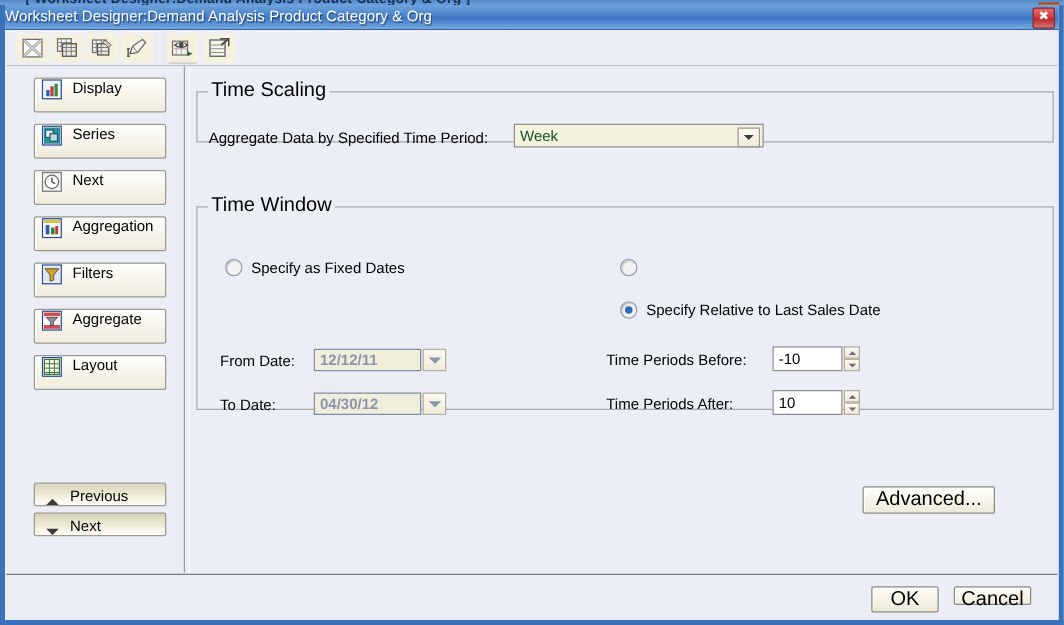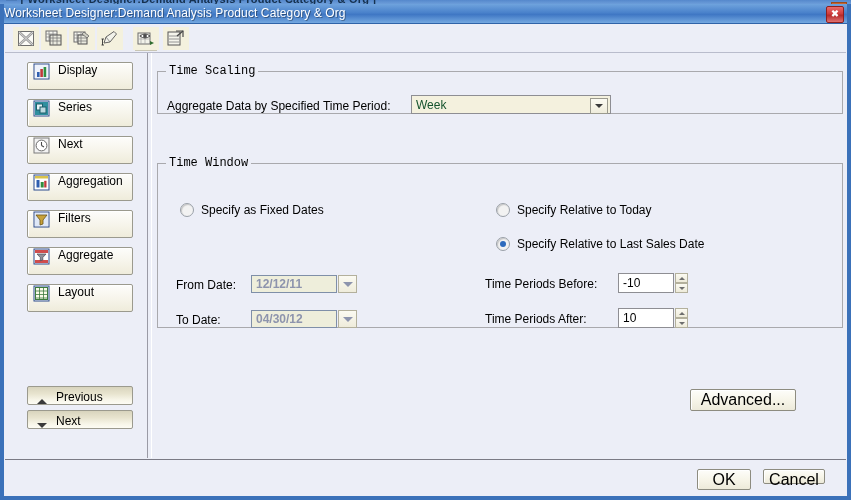--- a/index.html
+++ b/index.html
@@ -103,21 +103,21 @@
   .pn-btn .pn-lbl{margin-left:9px;font-size:12px;}
 
   
   #content{position:absolute;left:147px;top:0;width:694px;height:405px;}
 
   fieldset.grp{
     position:absolute;margin:0;padding:0;
     border:1px solid #a9a9ad;background:transparent;
   }
   fieldset.grp > legend{
-    margin-left:8px;padding:0 3px;font-size:12px;color:#000;font-family:Liberation Mono, monospace;
+    margin-left:8px;padding:0 3px;font-size:16px;color:#000;
   }
 
   .lbl{position:absolute;font-size:12px;color:#000;white-space:nowrap;}
 
   
   .combo{
     position:absolute;height:19px;
     background:#f4f1de;border:1px solid #8e8e93;
     box-sizing:border-box;cursor:pointer;
   }
@@ -375,21 +375,20 @@
       <fieldset class="grp" style="left:5px;top:103px;width:684px;height:170px;">
         <legend>Time Window</legend>
 
         <div class="radio" style="left:22px;top:33px;">
           <span class="rb"></span>
           <span class="rl">Specify as Fixed Dates</span>
         </div>
 
         <div class="radio" style="left:338px;top:33px;">
           <span class="rb"></span>
-          <span class="rl">Specify Relative to Today</span>
         </div>
 
         <div class="radio checked" style="left:338px;top:67px;">
           <span class="rb"></span>
           <span class="rl">Specify Relative to Last Sales Date</span>
         </div>
 
         <div class="lbl" style="left:18px;top:108px;">From Date:</div>
         <div class="datefield" style="left:93px;top:105px;">
           <span>12/12/11</span>

